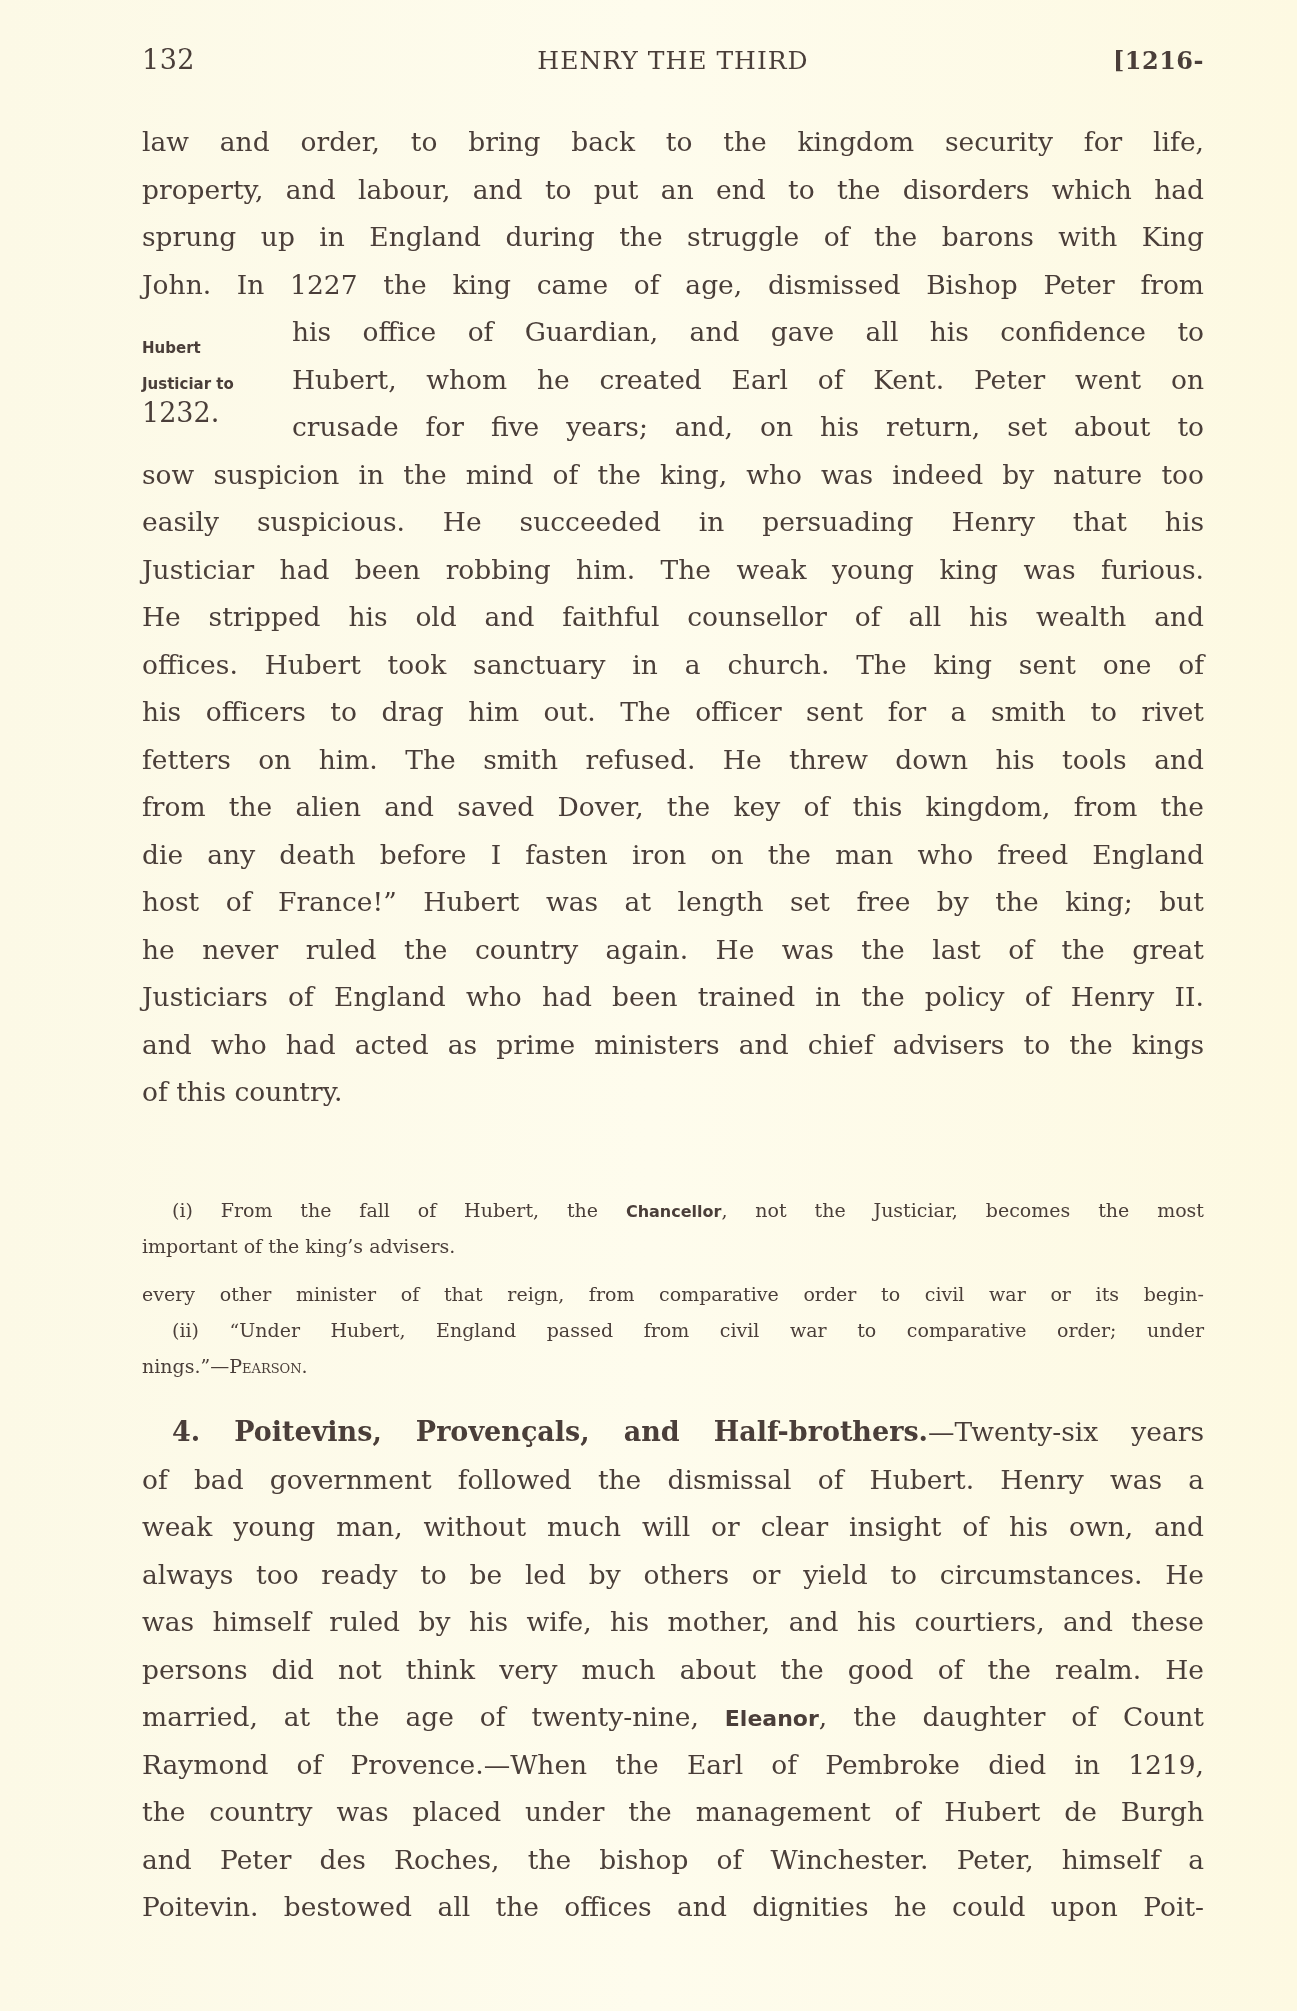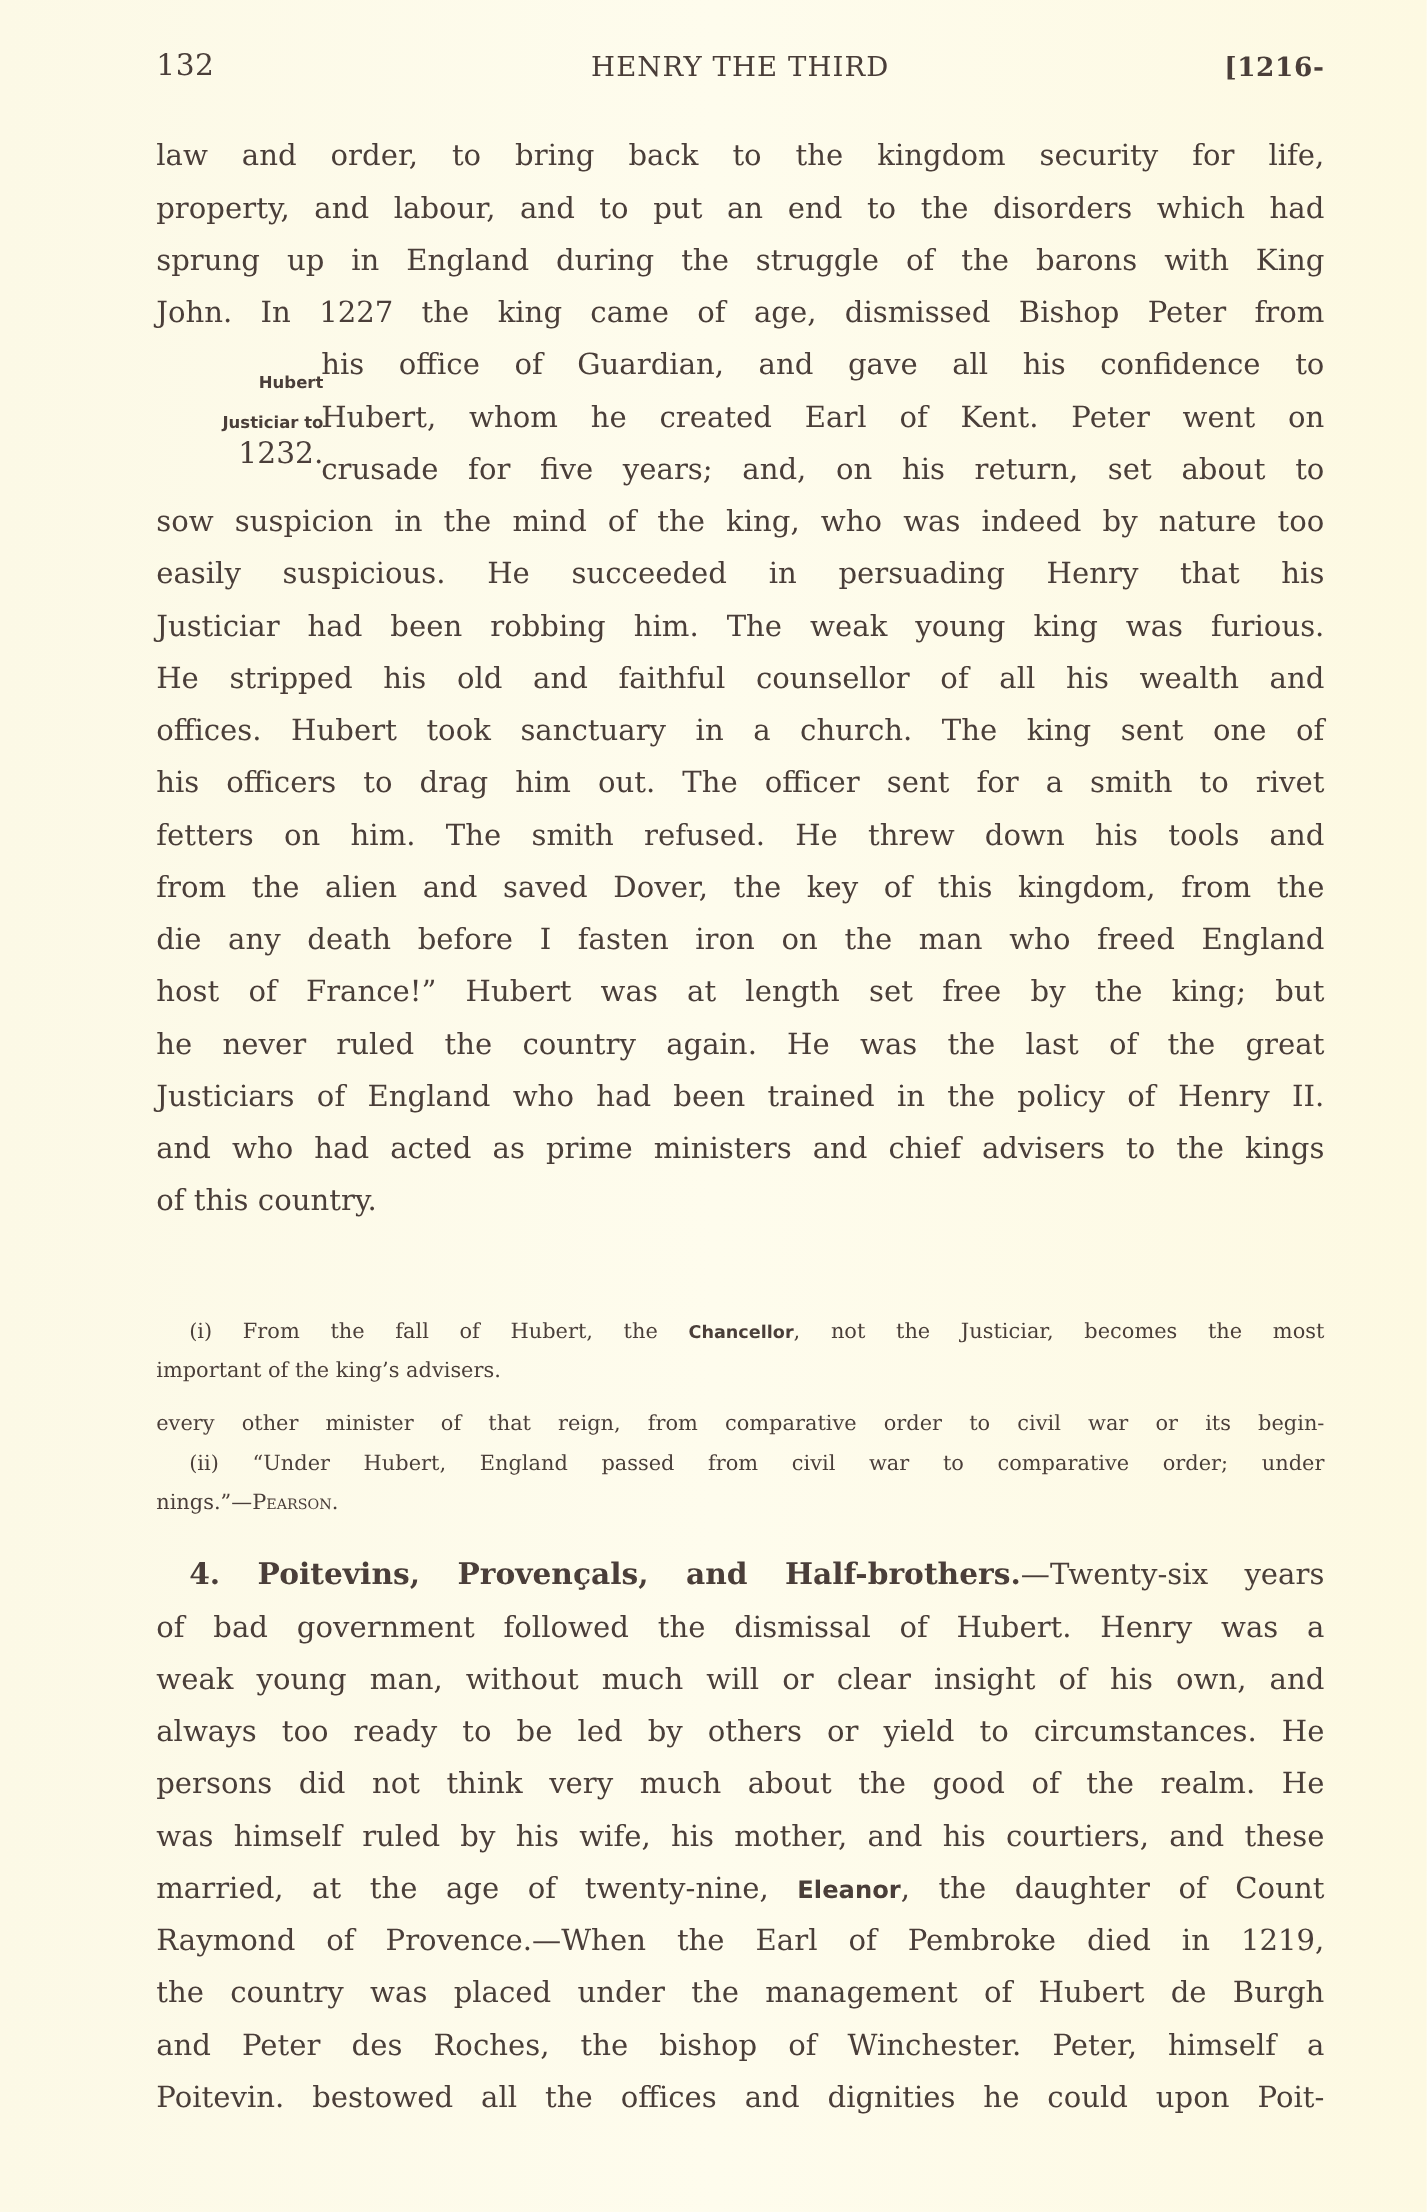--- a/index.html
+++ b/index.html
@@ -69,23 +69,23 @@
       height: 47.5px;
     }
     .line.last {
       text-align-last: left;
     }
     .indented-block {
       margin-left: 150px;
     }
     .sidenote {
       position: absolute;
-      left: 154px;
+      left: 142px;
       width: 140px;
-      text-align: right;
+      text-align: left;
       font-family: "DejaVu Sans", "Liberation Sans", sans-serif;
       font-weight: bold;
       font-size: 15px;
       line-height: 20px;
     }
     .sidenote .year {
       font-family: "DejaVu Serif", "Liberation Serif", serif;
       font-weight: normal;
       font-size: 27px;
       line-height: 30px;
@@ -179,22 +179,22 @@
     <span class="note-line">every other minister of that reign, from comparative order to civil war or its begin-</span>
     <span class="note-line first">(ii) “Under Hubert, England passed from civil war to comparative order; under</span>
     <span class="note-line last"><span>nings.”—</span><span class="smallcaps">Pearson.</span></span>
   </div>
 
   <div class="body-text" style="top: 1408px;">
     <span class="line" style="padding-left: 30px; width: 1032px;"><span class="section-heading">4. Poitevins, Provençals, and Half-brothers.</span><span>—Twenty-six years</span></span>
     <span class="line">of bad government followed the dismissal of Hubert.  Henry was a</span>
     <span class="line">weak young man, without much will or clear insight of his own, and</span>
     <span class="line">always too ready to be led by others or yield to circumstances.  He</span>
+    <span class="line">was himself ruled by his wife, his mother, and his courtiers, and these</span>
     <span class="line">persons did not think very much about the good of the realm.  He</span>
-    <span class="line">was himself ruled by his wife, his mother, and his courtiers, and these</span>
     <span class="line"><span>married, at the age of twenty-nine,</span> <span class="inline-bold">Eleanor</span><span>, the daughter of Count</span></span>
     <span class="line">Raymond of Provence.—When the Earl of Pembroke died in 1219,</span>
     <span class="line">the country was placed under the management of Hubert de Burgh</span>
     <span class="line">and Peter des Roches, the bishop of Winchester.  Peter, himself a</span>
     <span class="line">Poitevin. bestowed all the offices and dignities he could upon Poit-</span>
   </div>
 
 </div>
 
 </body></html>

